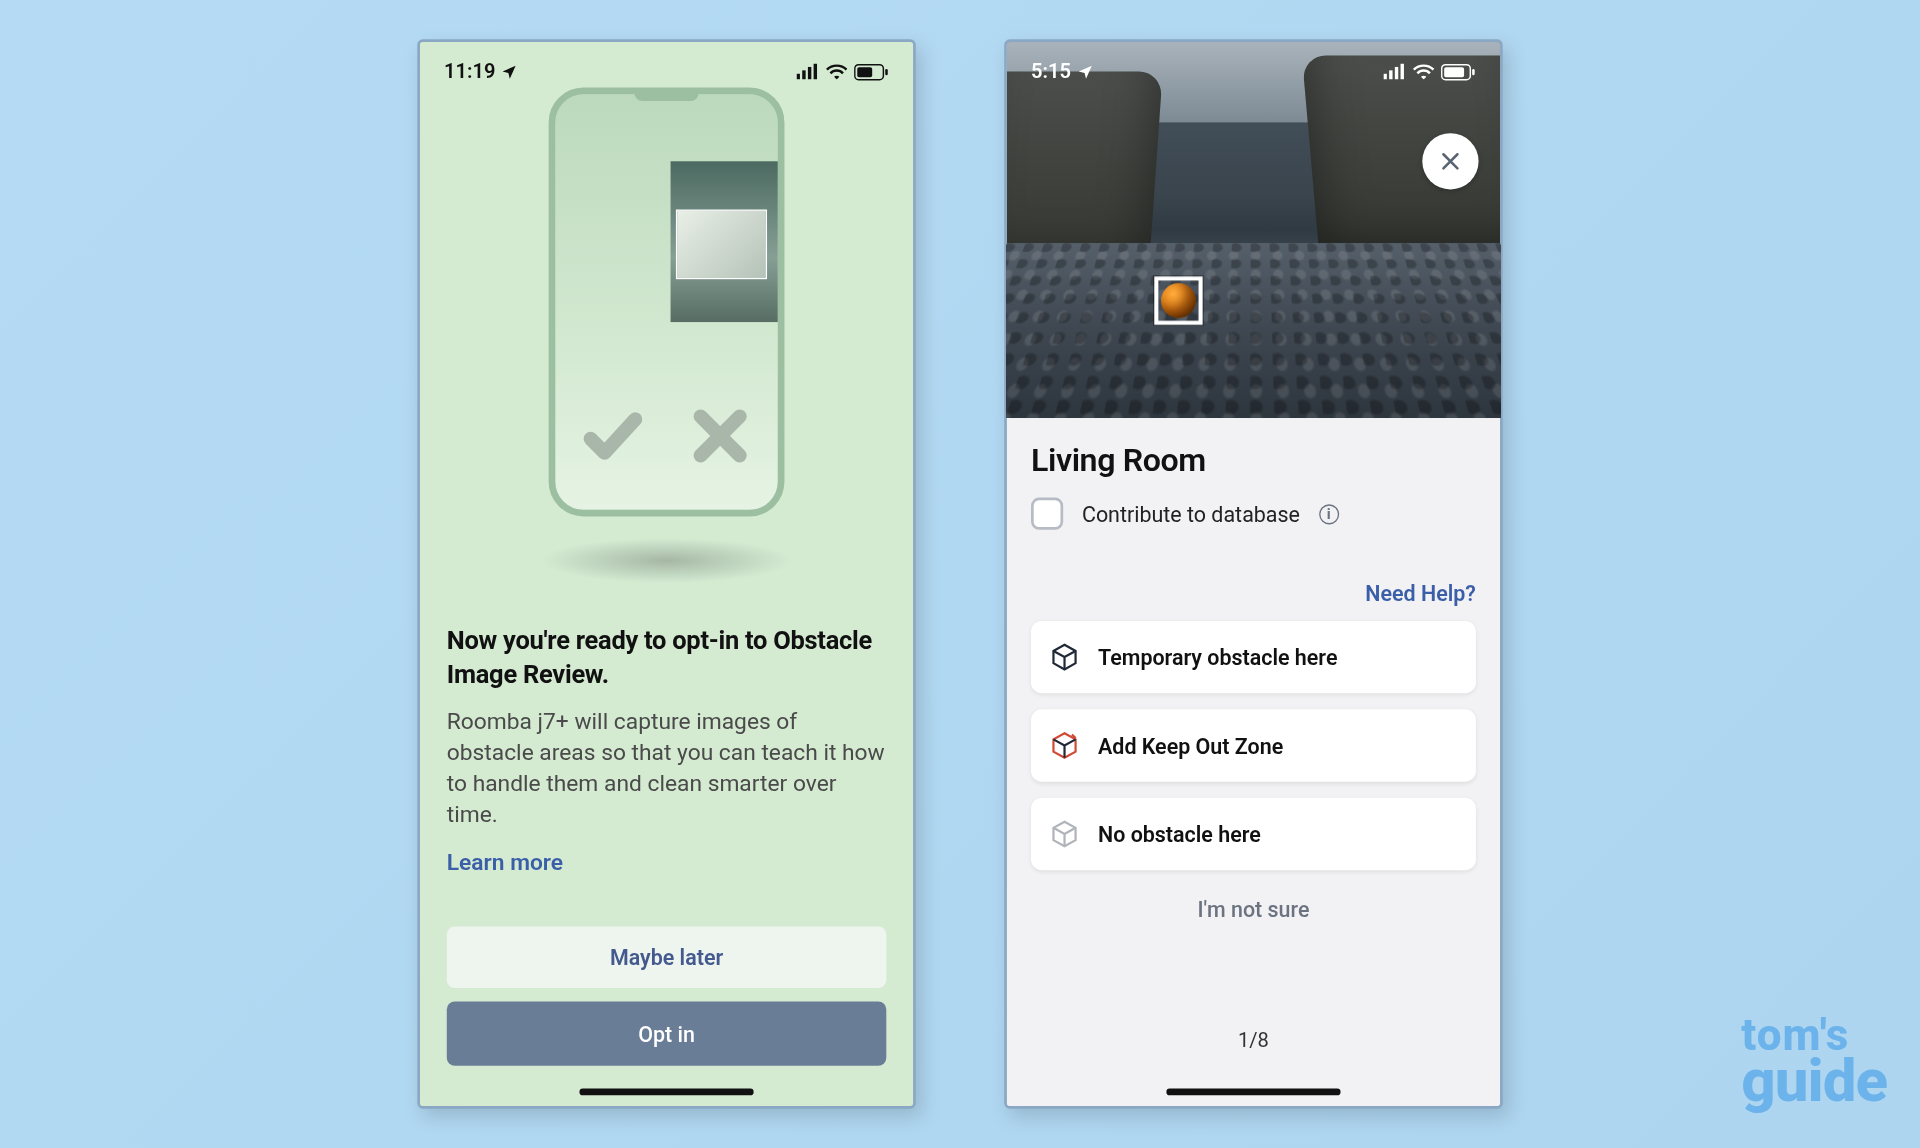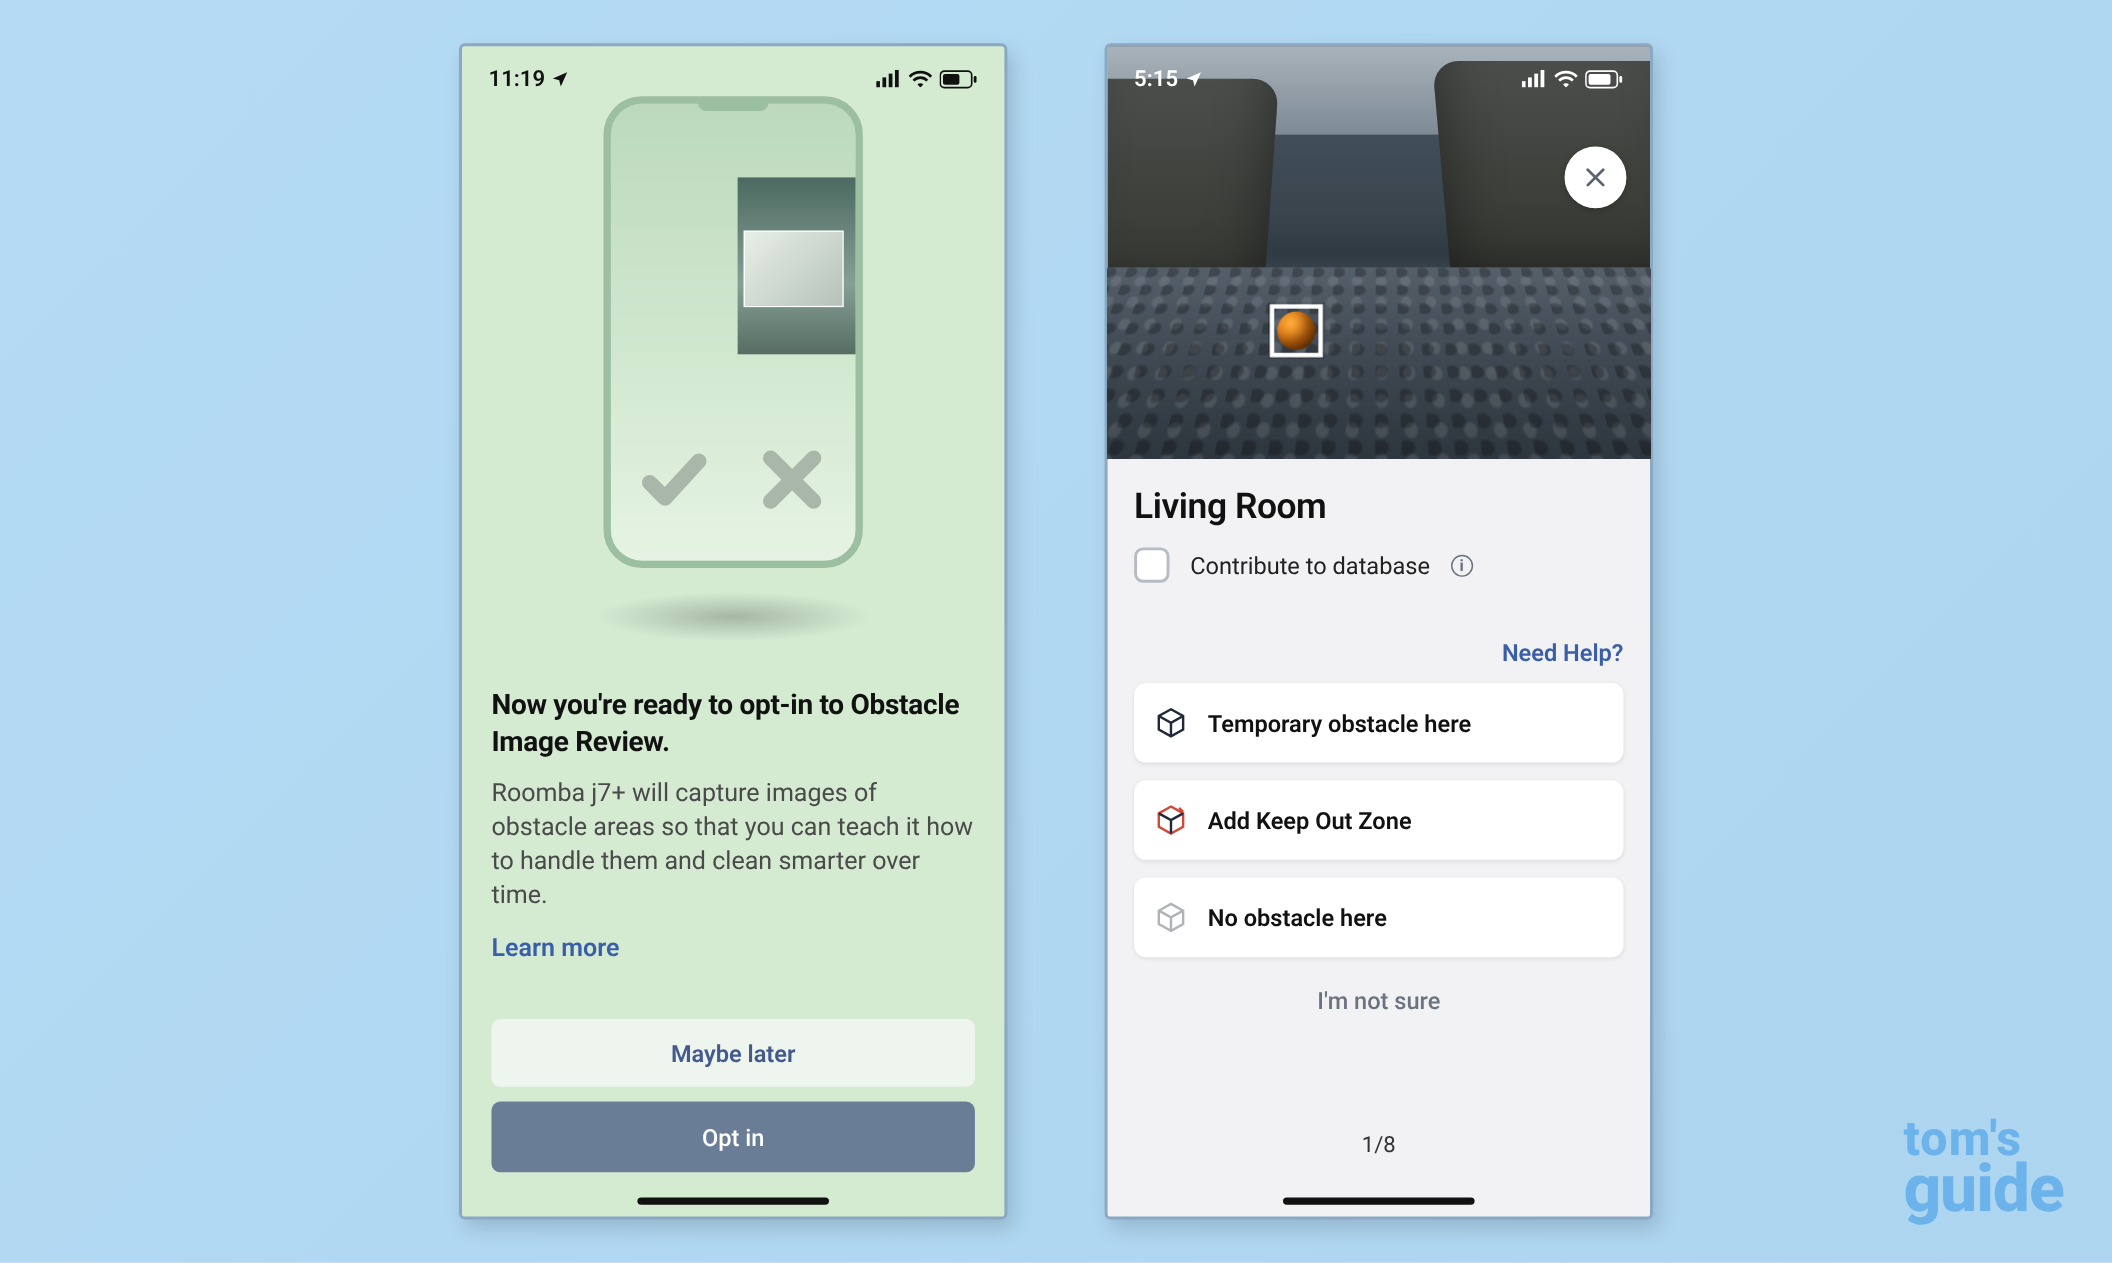--- a/index.html
+++ b/index.html
@@ -181,21 +181,21 @@
   .notsure {
     position:absolute; left:0; right:0; top:638px; text-align:center;
     font-size:16px; font-weight:500; color:#6b7280;
   }
   .pager {
     position:absolute; left:0; right:0; bottom:40px; text-align:center;
     font-size:15px; color:#333;
   }
   
   .watermark {
-    position:absolute; right:44px; bottom:32px; text-align:left;
+    position:absolute; right:33px; bottom:32px; text-align:left;
   }
   .watermark .l1 { font-size:44px; font-weight:800; color:#6cb3eb; letter-spacing:1px;}
   .watermark .l2 { font-size:60px; font-weight:800; color:#6cb3eb; margin-top:-16px; letter-spacing:-1px;}
   .info-circ {
     display:inline-flex; width:15px;height:15px;border:1.5px solid #6b7280;
     border-radius:50%; align-items:center;justify-content:center;
     font-size:11px; color:#6b7280; font-weight:700;
   }
 </style>
 </head>

